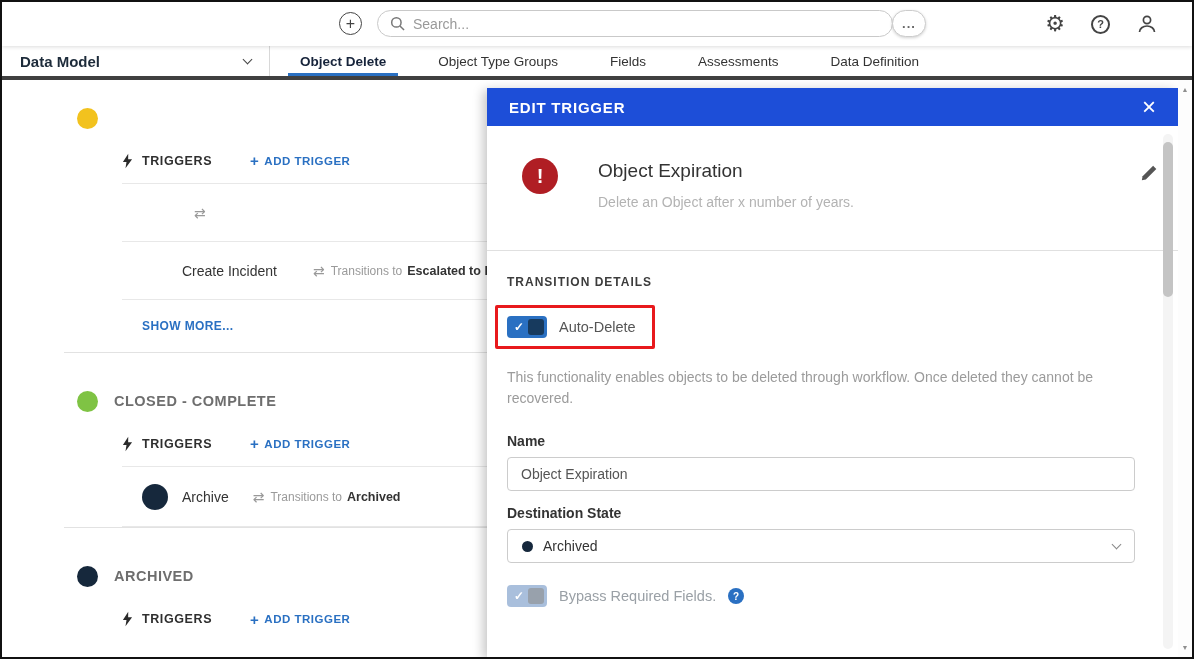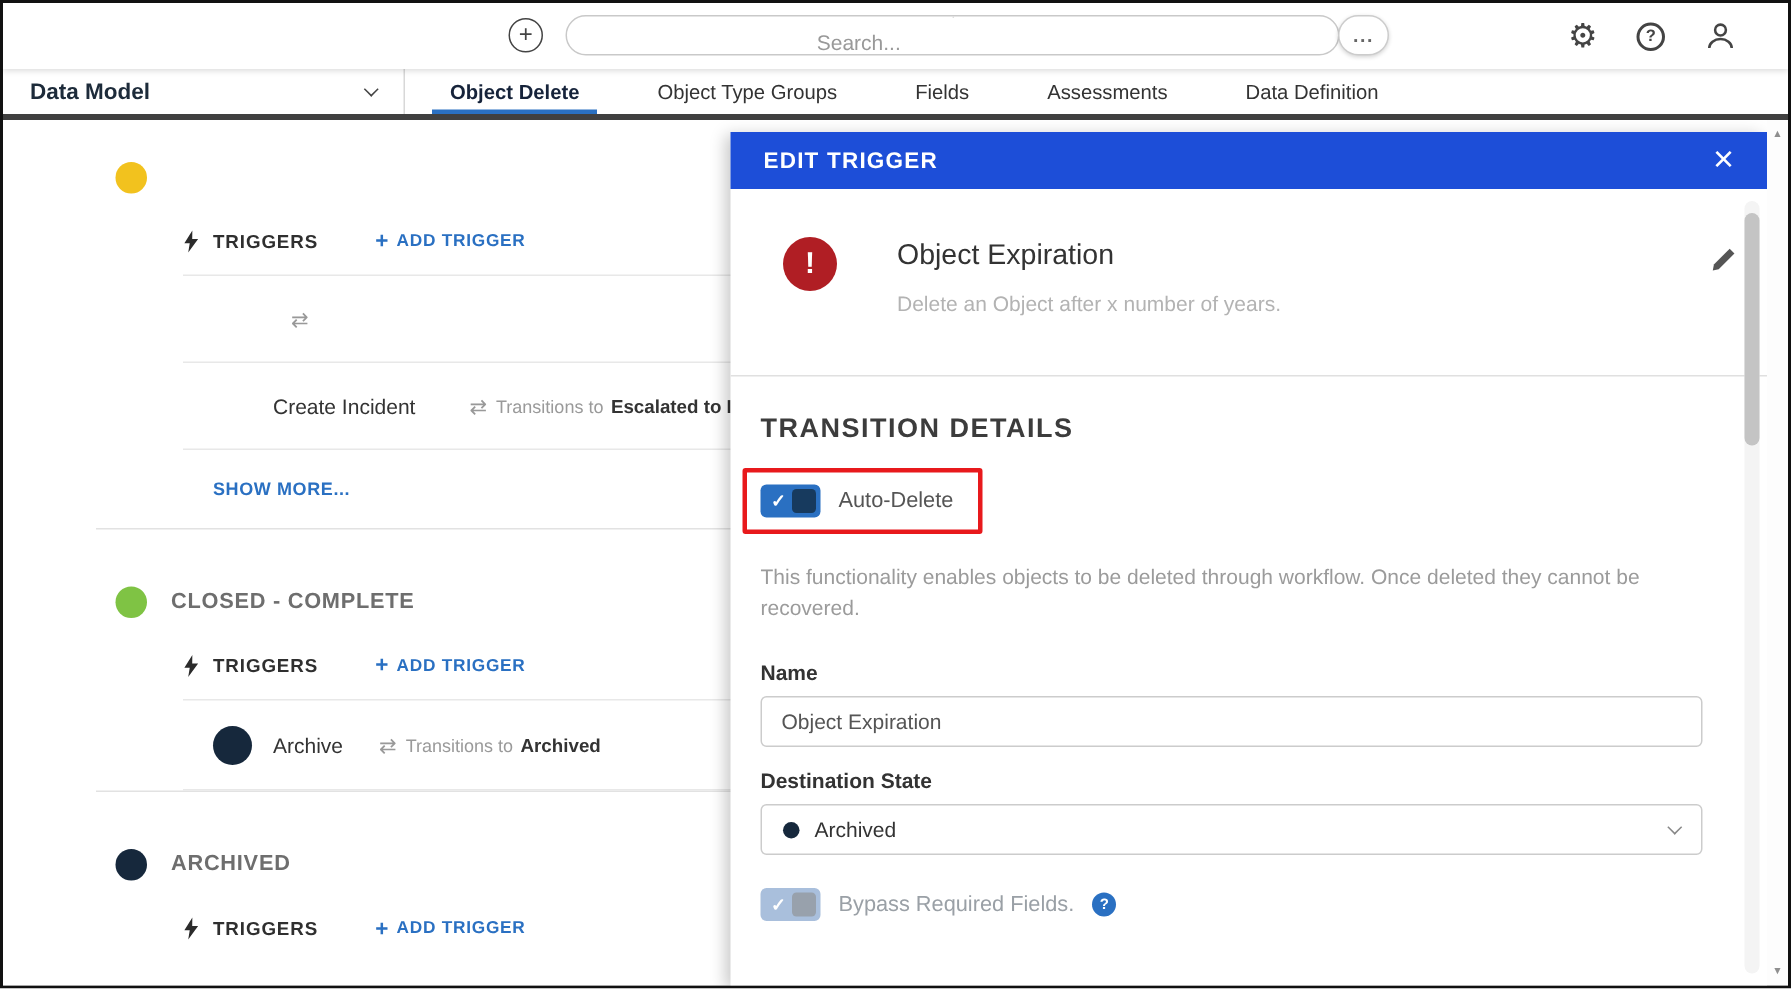--- a/index.html
+++ b/index.html
@@ -3,21 +3,21 @@
 <meta charset="utf-8">
 <style>
   * { margin:0; padding:0; box-sizing:border-box; }
   html,body { background:#fff; }
   body { font-family:"Liberation Sans", sans-serif; }
   .screen { position:relative; width:1194px; height:659px; border:2px solid #111; overflow:hidden; background:#fff; }
 
   
   .topbar { position:absolute; top:0; left:0; right:0; height:44px; background:#fff; z-index:60; box-shadow:0 1px 4px rgba(0,0,0,.14); }
   .tb-plus { position:absolute; left:337px; top:10px; width:23px; height:23px; border:1.6px solid #444; border-radius:50%; background:#fff; display:flex; align-items:center; justify-content:center; font-size:16px; color:#444; line-height:1; cursor:pointer; }
-  .searchbox { position:absolute; left:375px; top:8px; width:516px; height:27px; border:1px solid #c9c9c9; border-radius:14px; background:#fff; display:flex; align-items:center; padding:0 12px; gap:8px;flex-direction:column; }
+  .searchbox { position:absolute; left:375px; top:8px; width:516px; height:27px; border:1px solid #c9c9c9; border-radius:14px; background:#fff; display:flex; align-items:center; padding:0 12px; gap:8px; }
   .searchbox input { border:none; outline:none; flex:1; font-size:14px; color:#333; font-family:"Liberation Sans",sans-serif; background:transparent; }
   .searchbox input::placeholder { color:#999; }
   .tb-more { position:absolute; left:890px; top:8px; width:34px; height:27px; border:1px solid #ccc; border-radius:14px; background:#fff; box-shadow:0 1px 3px rgba(0,0,0,.18); font-size:13px; font-weight:bold; color:#666; letter-spacing:1px; line-height:20px; cursor:pointer; }
   .tb-right { position:absolute; right:34px; top:0; height:44px; display:flex; align-items:center; gap:26px; }
   .tb-gear { font-size:22px; color:#444; line-height:1; cursor:pointer; }
   .tb-help { width:19px; height:19px; border:2px solid #444; border-radius:50%; display:flex; align-items:center; justify-content:center; font-size:11px; font-weight:bold; color:#444; cursor:pointer; }
 
   
   .navbar { position:absolute; top:44px; left:0; right:0; height:34px; background:#fff; border-bottom:4px solid #404040; display:flex; z-index:55; }
   .dm { width:268px; border-right:1px solid #d8d8d8; display:flex; align-items:center; justify-content:space-between; padding:0 18px; cursor:pointer; }
@@ -59,21 +59,21 @@
   .panel-title { color:#fff; font-size:15px; font-weight:bold; letter-spacing:.8px; }
   .panel-close { margin-left:auto; color:#fff; font-size:24px; line-height:1; cursor:pointer; }
   .panel-body { flex:1; position:relative; padding:0 20px; overflow:hidden; }
   .ptrigger { display:flex; margin-top:32px; padding-left:15px; }
   .alert-circle { width:36px; height:36px; border-radius:50%; background:#B01E24; color:#fff; display:flex; align-items:center; justify-content:center; font-size:20px; font-weight:bold; flex:0 0 auto; }
   .pt-text { margin-left:40px; }
   .pt-name { font-size:19px; color:#333; margin-top:2px; }
   .pt-desc { font-size:14px; color:#b3b3b3; margin-top:12px; }
   .pencil { margin-left:auto; margin-top:6px; cursor:pointer; }
   .pdivider { border-top:1px solid #e0e0e0; margin:40px -20px 0 -20px; }
-  .psection-label { margin-top:24px; font-size:18px; font-weight:bold; color:#3c3c3c; letter-spacing:1px; }
+  .psection-label { margin-top:24px; font-size:12px; font-weight:bold; color:#3c3c3c; letter-spacing:1px; }
   .annotation-box { display:inline-flex; align-items:center; gap:12px; border:3px solid #E8191C; border-radius:2px; padding:8px 16px 8px 9px; margin-top:16px; margin-left:-12px; }
   .toggle { position:relative; width:40px; height:22px; border-radius:4px; display:inline-block; flex:0 0 auto; cursor:pointer; }
   .toggle.on { background:#2A70C2; }
   .toggle.disabled { background:#A9BFDC; cursor:default; }
   .toggle-check { position:absolute; left:7px; top:50%; transform:translateY(-50%); color:#fff; font-size:12px; font-weight:bold; line-height:1; }
   .toggle-knob { position:absolute; right:3px; top:3px; width:16px; height:16px; border-radius:3px; }
   .toggle.on .toggle-knob { background:#173A5E; }
   .toggle.disabled .toggle-knob { background:#98A1AC; }
   .toggle-label { font-size:14.5px; color:#555; }
   .phelp { margin-top:18px; font-size:14px; color:#9b9b9b; line-height:21px; max-width:612px; }

